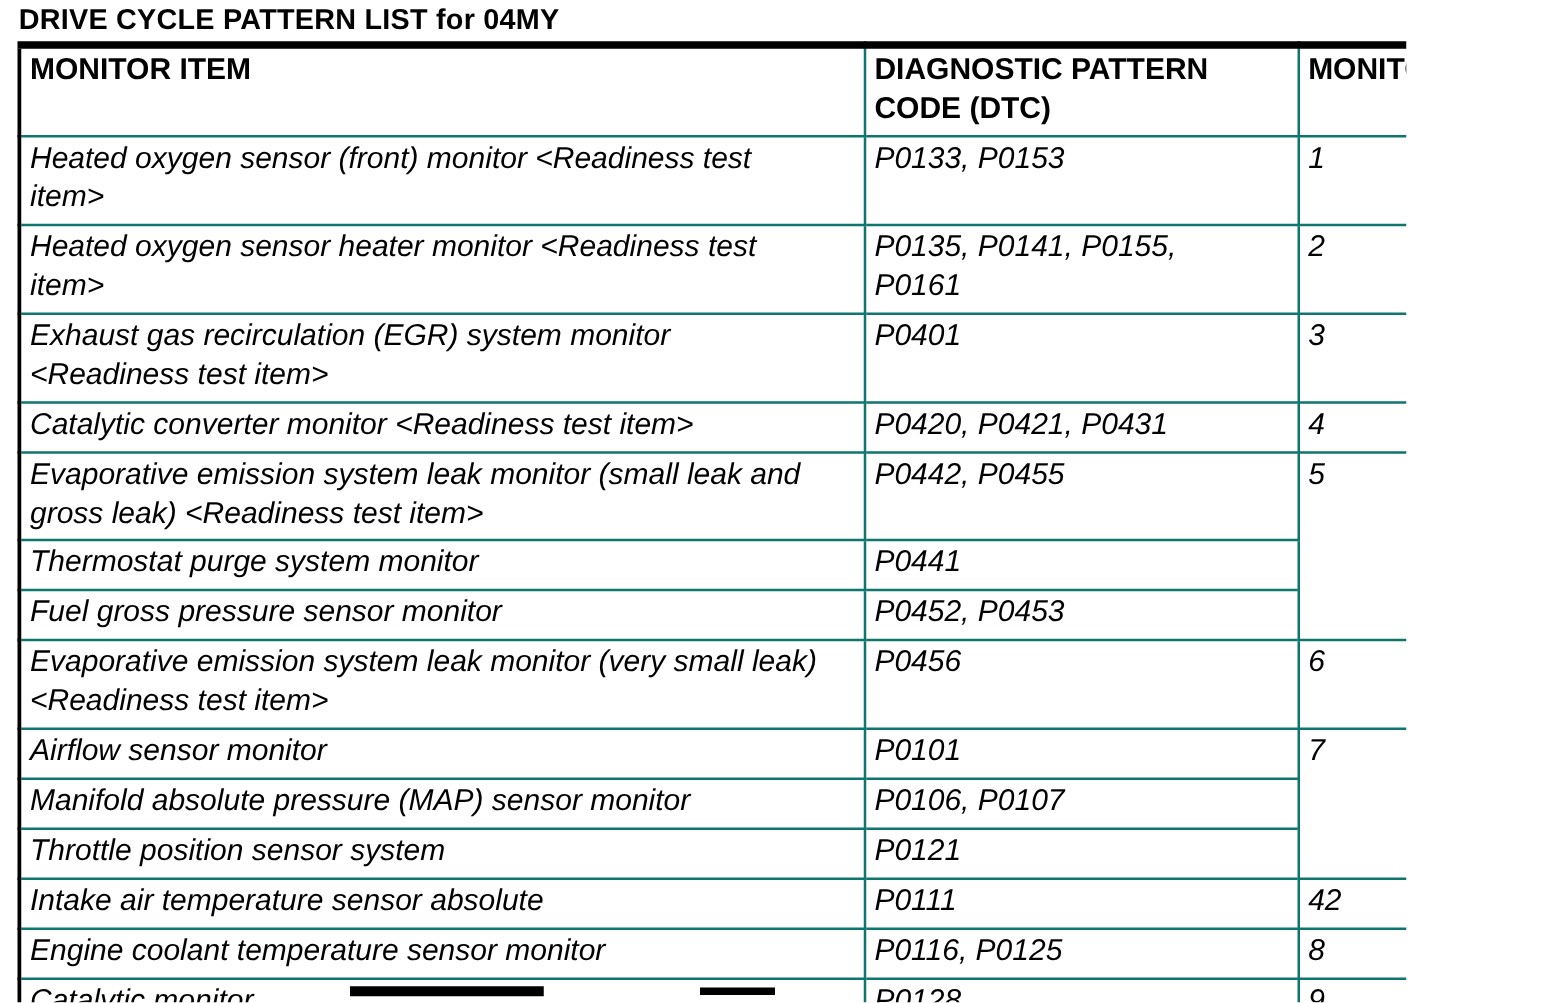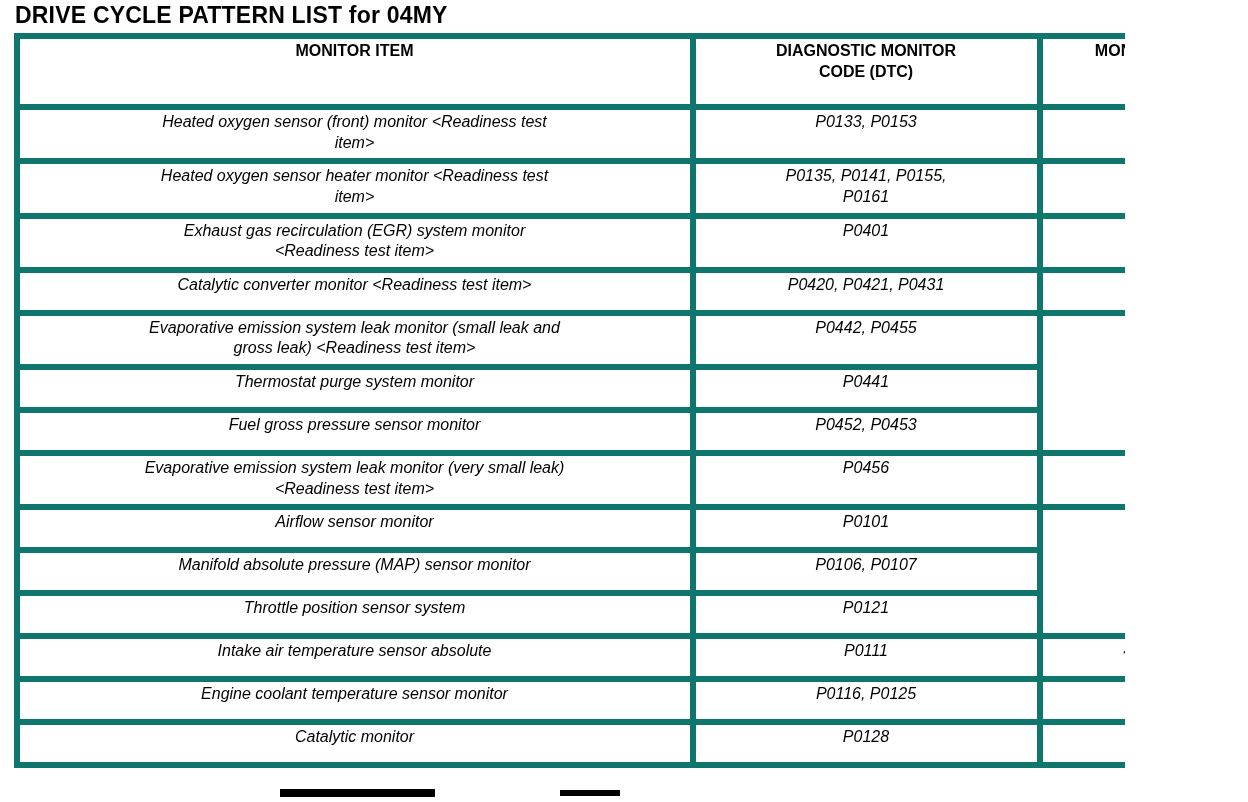--- a/index.html
+++ b/index.html
@@ -32,25 +32,25 @@
     top: 33px;
     width: 1209px;
     border-collapse: collapse;
     table-layout: fixed;
     border: 3px solid #000;
     border-top-width: 6px;
     border-bottom-width: 4px;
   }
   table.dc-table th,
   table.dc-table td {
-    border: 6px solid #0f766e;
+    border: 2px solid #0f766e;
     vertical-align: top;
-    text-align: center;
+    text-align: left;
     padding: 2px 8px 5px 7px;
-    font-size: 16px;
+    font-size: 24px;
     line-height: 1.29;
     white-space: pre-line;
     overflow: hidden;
   }
   table.dc-table th {
     font-weight: bold;
     height: 58px;
   }
   table.dc-table td {
     font-weight: normal;
@@ -87,21 +87,21 @@
 
   <table class="dc-table">
     <colgroup>
       <col class="col-monitor">
       <col class="col-dtc">
       <col class="col-pattern">
     </colgroup>
     <thead>
       <tr>
         <th>MONITOR ITEM</th>
-        <th>DIAGNOSTIC MONITOR
+        <th>DIAGNOSTIC PATTERN
 CODE (DTC)</th>
         <th>MONITOR</th>
       </tr>
     </thead>
     <tbody id="table-body">
         <tr>
       <td>Heated oxygen sensor (front) monitor &lt;Readiness test
 item&gt;</td>
       <td>P0133, P0153</td>
       <td>1</td>

